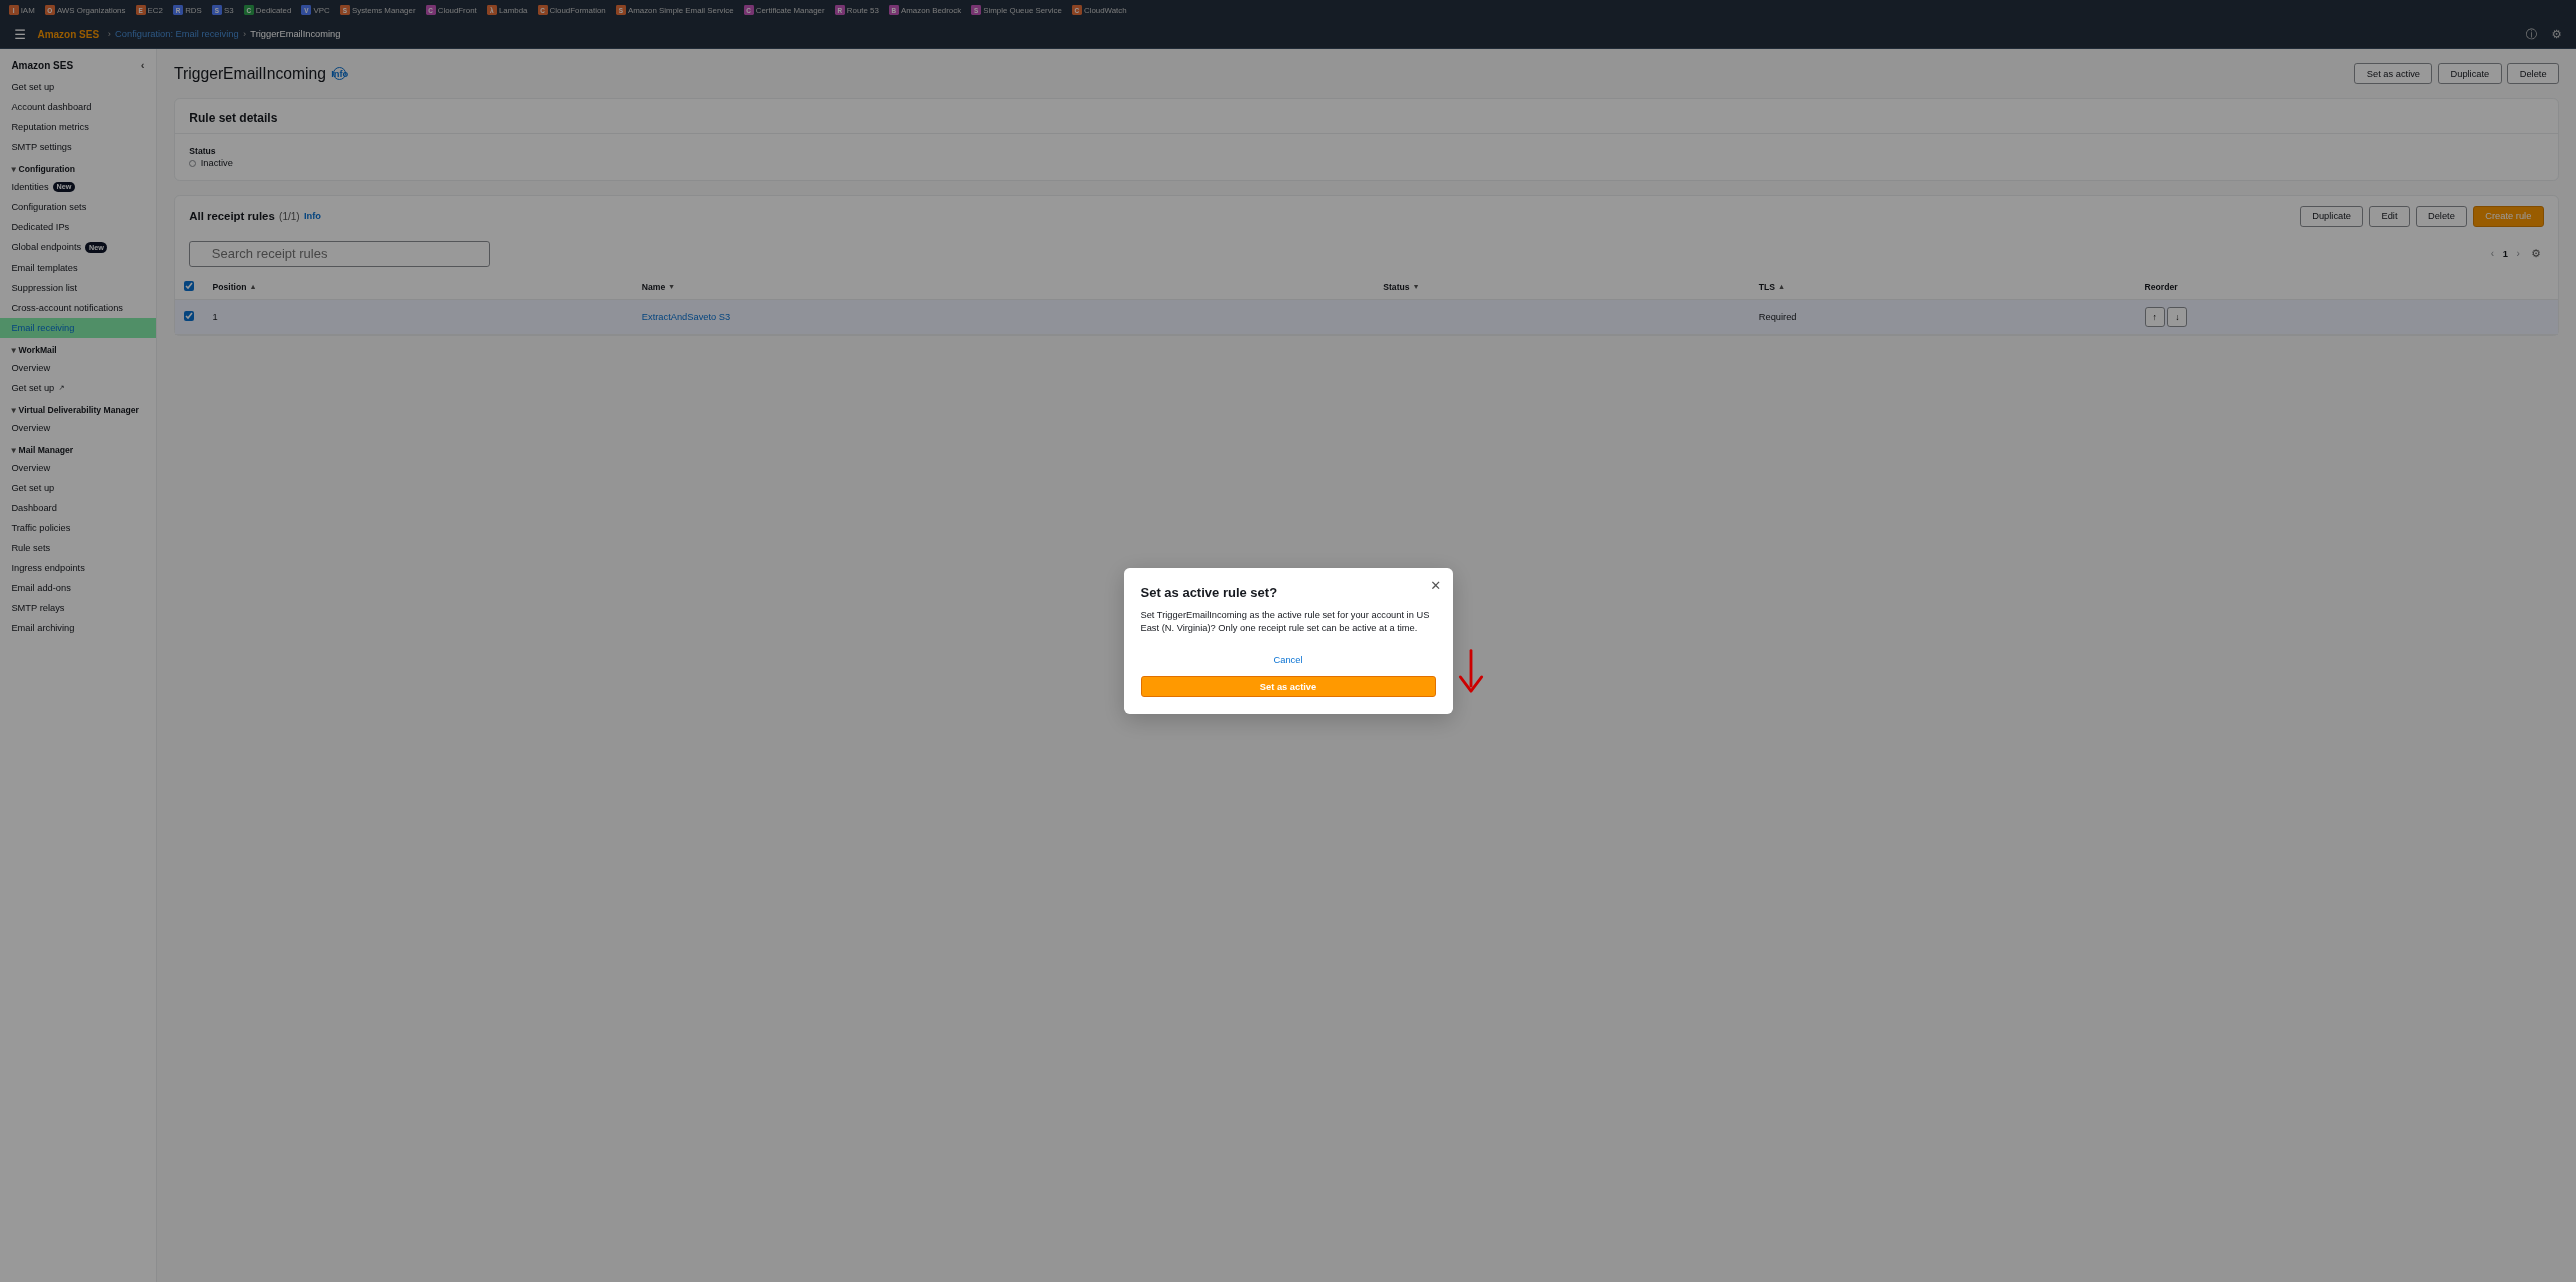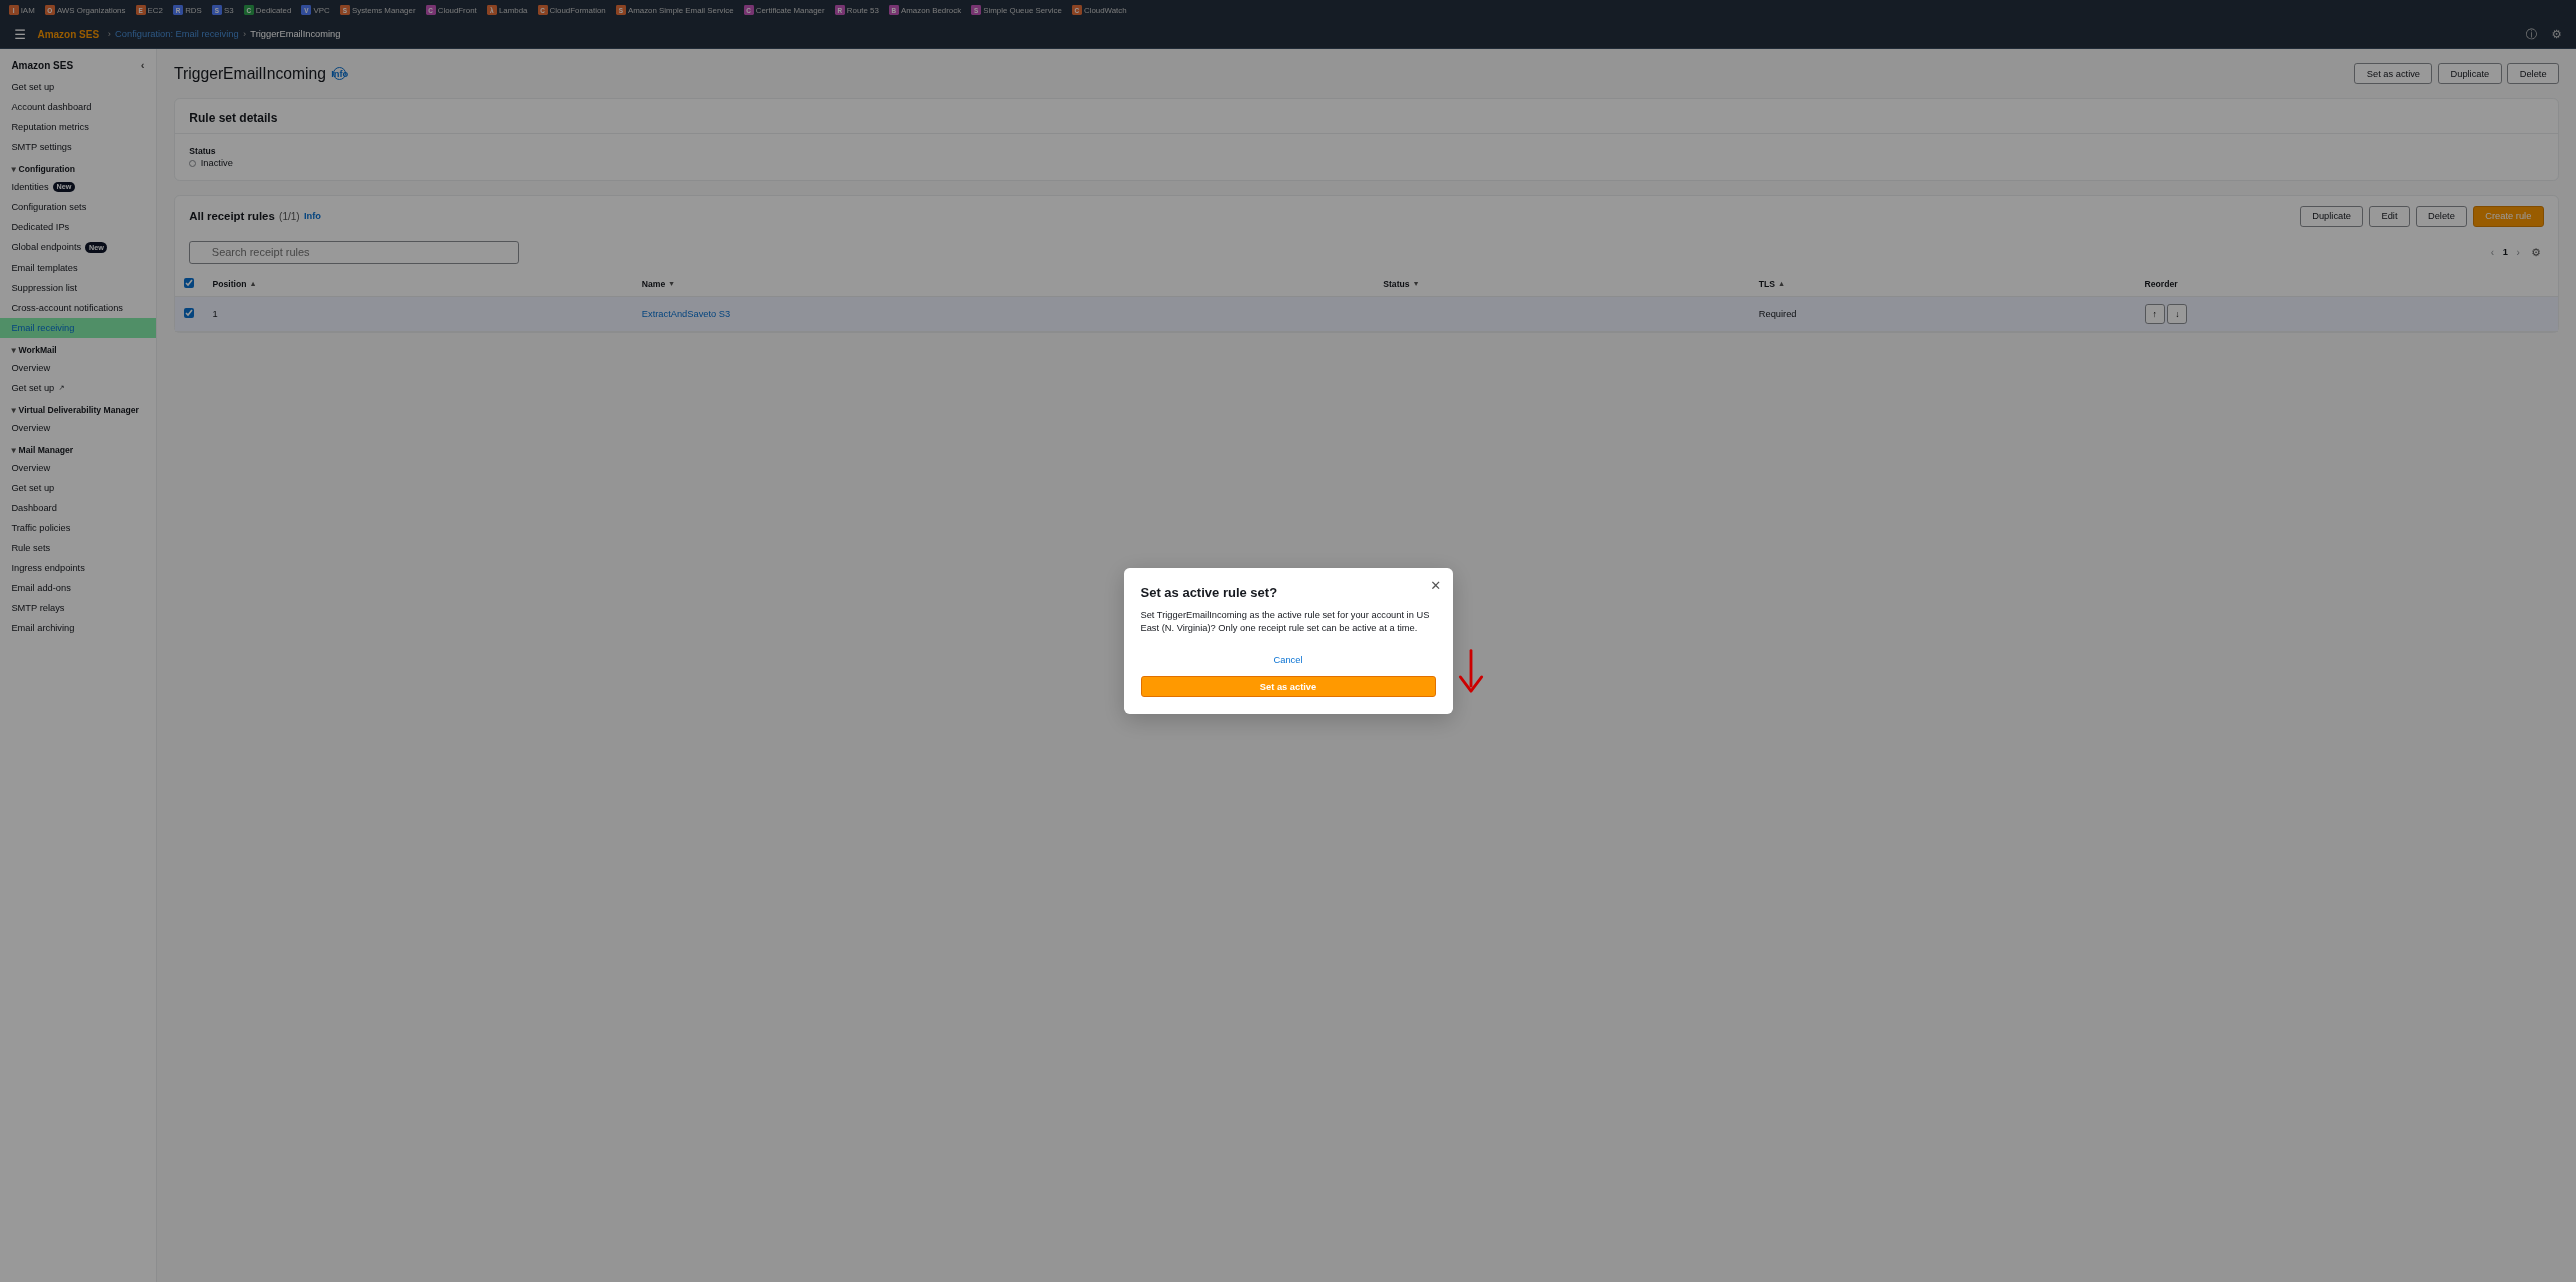--- a/index.html
+++ b/index.html
@@ -268,25 +268,25 @@
       border-radius: 2.9px;
       font-size: 9.3px;
       cursor: pointer;
     }
     .search-bar {
       display: flex;
       align-items: center;
       padding: 5.7px 14.3px 8.6px;
     }
     .search-input {
-      width: 330px;
+      width: 301px;
       padding: 4.3px 7.2px 4.3px 21.5px;
       border: 0.7px solid #8d9095;
       border-radius: 2.9px;
-      font-size: 11px;
+      font-size: 13px;
       background: #fff;
       position: relative;
     }
     .search-wrapper {
       position: relative;
       display: inline-block;
     }
     .search-icon-inside {
       position: absolute;
       left: 5.7px;

